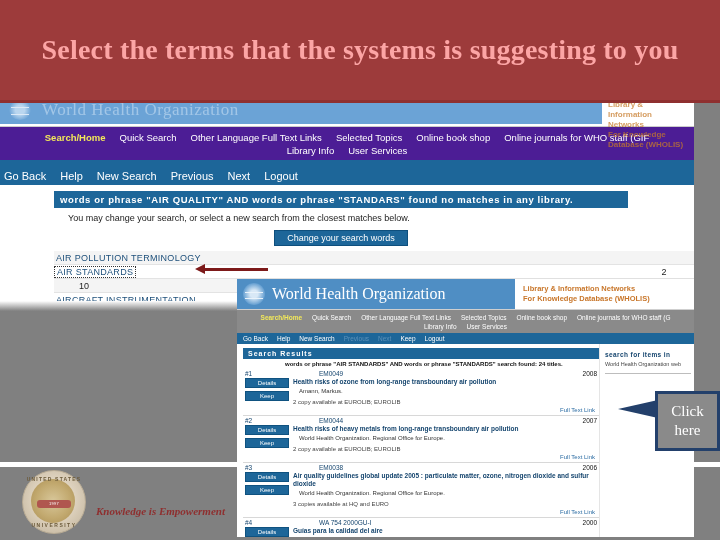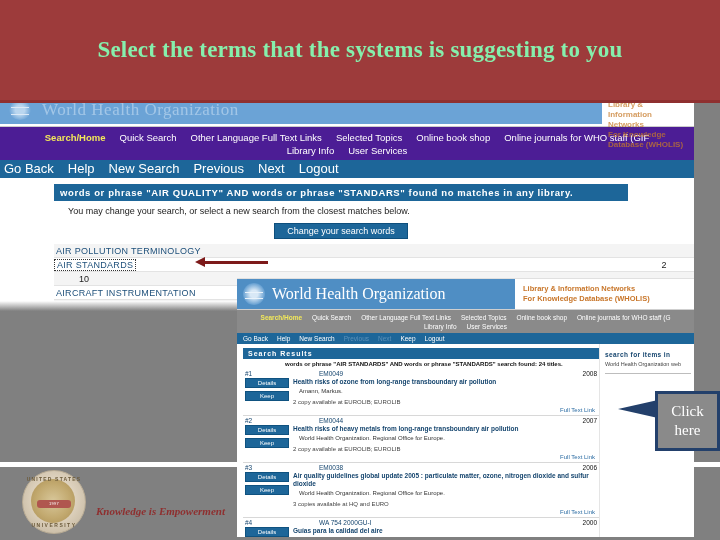--- a/index.html
+++ b/index.html
@@ -13,23 +13,23 @@
   .title-banner{
     position:absolute;left:0;top:0;width:720px;height:100px;
     background:#9d3b3b;
     z-index:40;
     box-sizing:border-box;
     display:flex;align-items:center;justify-content:center;
   }
   .title-text{
     font-family:"Liberation Serif",serif;
     font-weight:bold;
-    font-size:23px;
+    font-size:28px;
     line-height:34px;
-    color:#86efac;
+    color:#fca5a5;
     text-align:center;
     width:680px;
     letter-spacing:0.2px;
   }
   .banner-rule{
     position:absolute;left:0;top:100px;width:720px;height:3px;
     background:#8f3030;z-index:41;
   }
 
   
@@ -62,22 +62,22 @@
     flex:1;background:#ffffff;font-size:8px;color:#c77b2a;
     padding:4px 6px;line-height:10px;font-weight:bold;opacity:.75;
   }
   .navbar-gray{
     background:#4c1d95;color:#ffffff;font-size:9.5px;
     padding:4px 8px 3px;text-align:center;line-height:13px;
   }
   .navbar-gray .hm{color:#f2e85a;font-weight:bold;}
   .navbar-gray span{margin:0 7px;white-space:nowrap;}
   .navbar-blue{
-    background:#1d6699;color:#ffffff;font-size:13px;
-    padding:3px 0 3px 4px;line-height:12px;
+    background:#1d6699;color:#ffffff;font-size:11px;
+    padding:10px 0 3px 4px;line-height:12px;
   }
   .navbar-blue span{margin-right:14px;}
   .shot1-body{padding:6px 0 0 54px;background:#ffffff;}
   .nomatch-bar{
     background:#1d6699;color:#ffffff;font-size:9.5px;font-weight:bold;
     padding:3px 6px;width:574px;box-sizing:border-box;letter-spacing:.6px;
   }
   .nomatch-sub{
     font-size:9px;color:#222;padding:5px 6px 4px;width:574px;box-sizing:border-box;margin-left:8px;
   }

